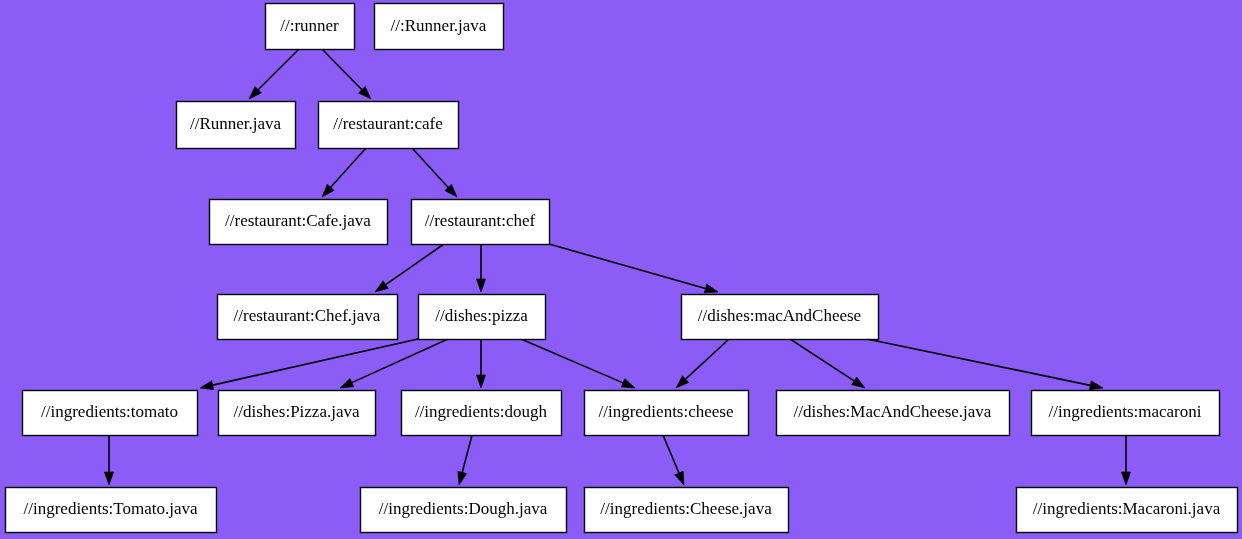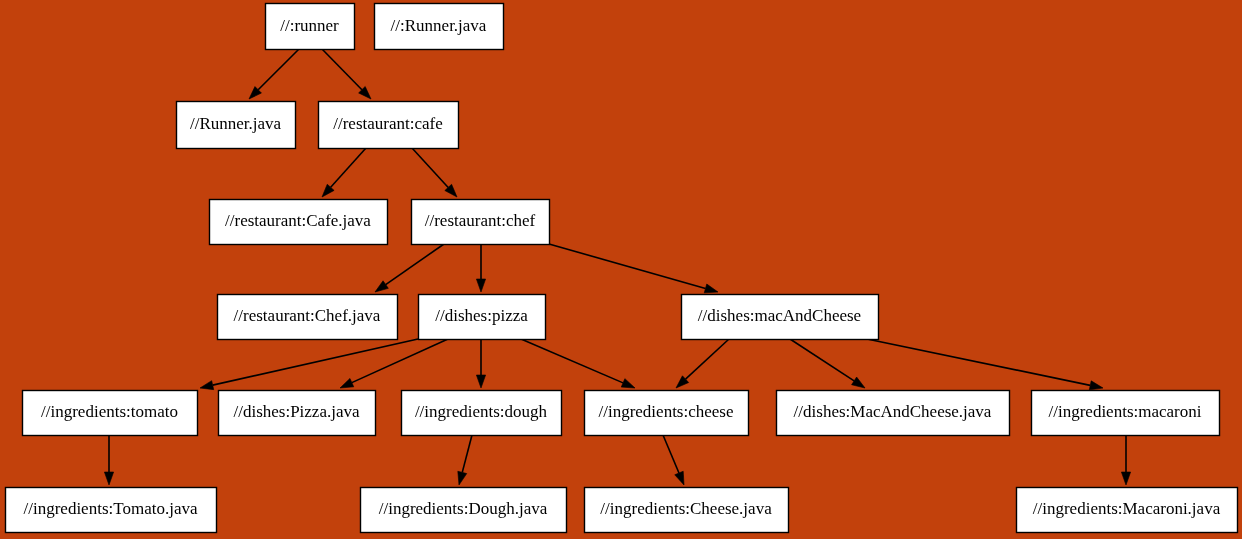--- a/index.html
+++ b/index.html
@@ -4,21 +4,21 @@
 <style>
   html, body {
     margin: 0;
     padding: 0;
     background: #ffffff;
   }
   #graph-canvas {
     position: relative;
     width: 1242px;
     height: 539px;
-    background: #c2410c;
+    background: #8b5cf6;
     overflow: hidden;
     font-family: "Liberation Serif", "DejaVu Serif", serif;
   }
   svg.graph-svg {
     position: absolute;
     left: 0;
     top: 0;
     width: 1242px;
     height: 539px;
     display: block;

